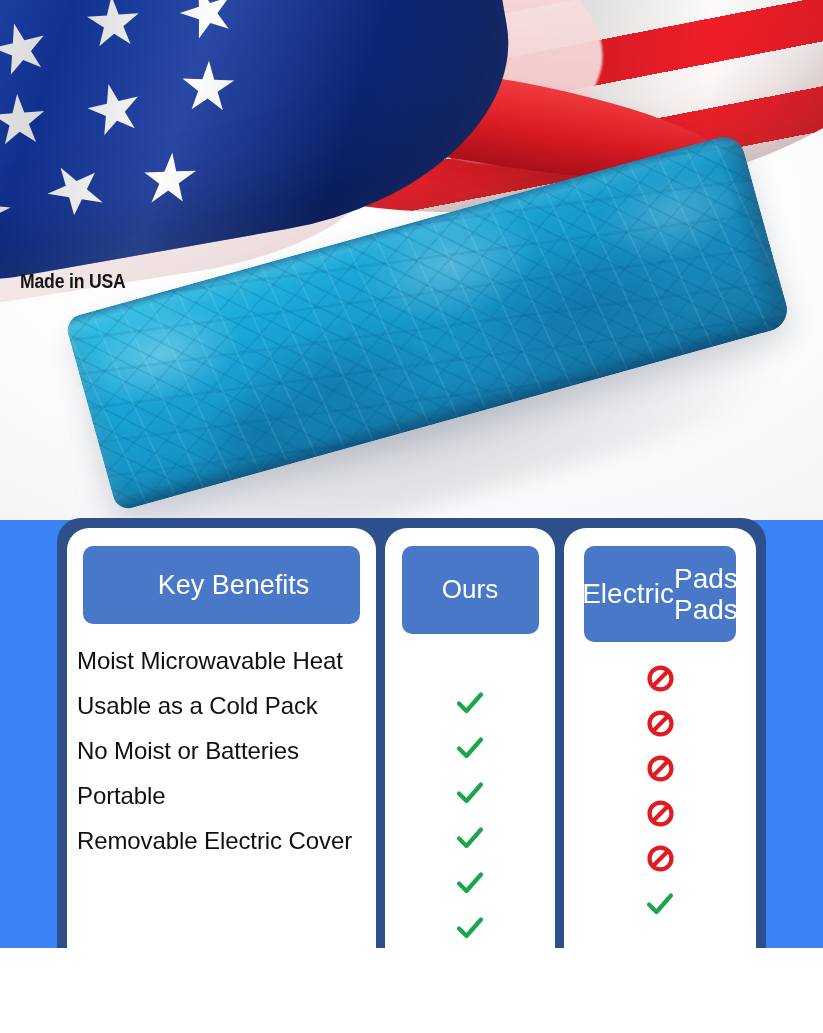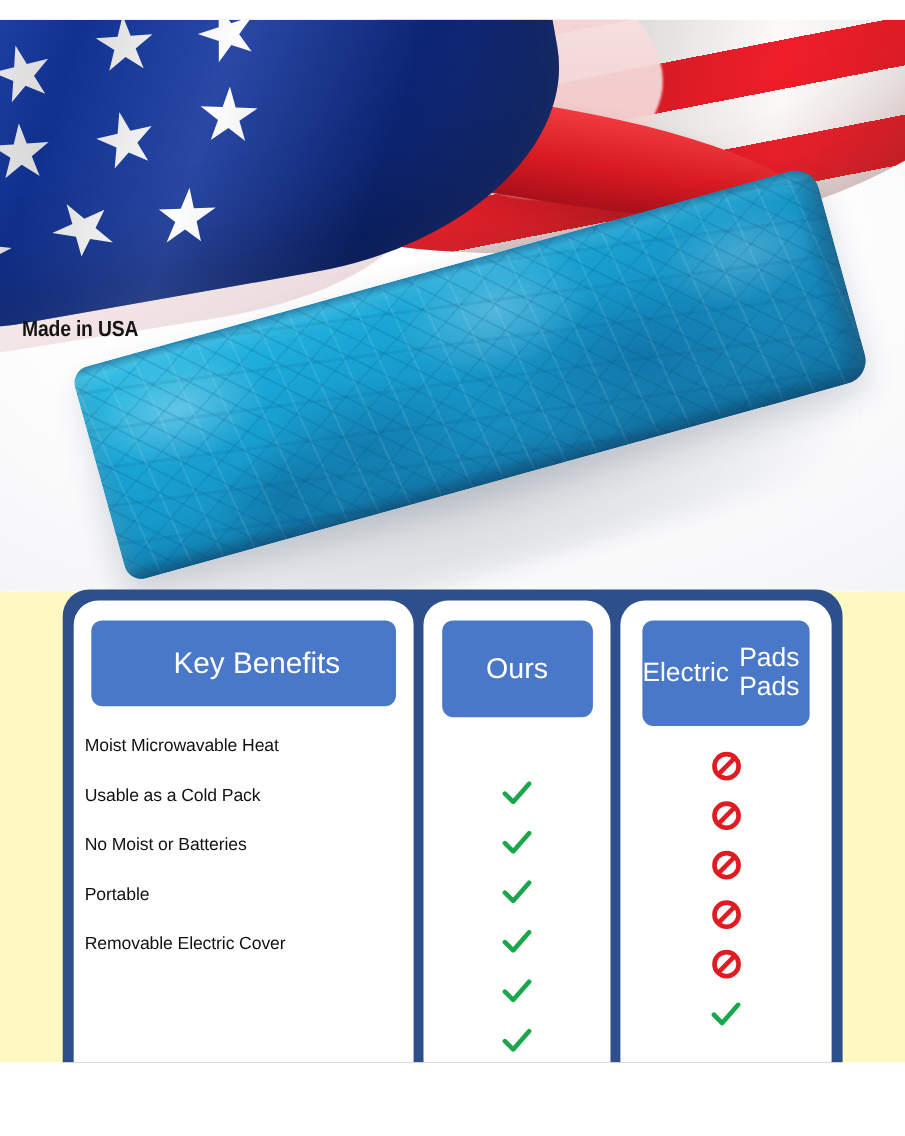--- a/index.html
+++ b/index.html
@@ -8,23 +8,22 @@
     background: #ffffff;
   }
   body {
     font-family: "Liberation Sans", sans-serif;
   }
 
   #page {
     position: relative;
     width: 823px;
     height: 948px;
-    background: #fef9c3;
+    background: #3b82f6;
     overflow: hidden;
-    margin-top: 18px;
   }
 
   
   .photo {
     position: absolute;
     left: 0;
     top: 0;
     width: 823px;
     height: 520px;
     overflow: hidden;
@@ -280,39 +279,39 @@
     padding-left: 24px;
   }
   .panel-ours .col-header {
     width: 137px;
     height: 88px;
     font-size: 26px;
   }
   .panel-electric .col-header {
     width: 152px;
     height: 96px;
-    font-size: 24px;
+    font-size: 28px;
   }
 
   .rows {
     width: 100%;
     margin-top: 14px;
     display: flex;
     flex-direction: column;
   }
   .panel-benefits .rows { padding-left: 20px; }
 
   .row {
     height: 45px;
     display: flex;
     align-items: center;
     box-sizing: border-box;
   }
   .benefit-text {
-    font-size: 16px;
+    font-size: 24px;
     color: #111111;
     white-space: nowrap;
     letter-spacing: -.1px;
   }
   .mark-row {
     justify-content: center;
   }
 
   
   .check-icon {

